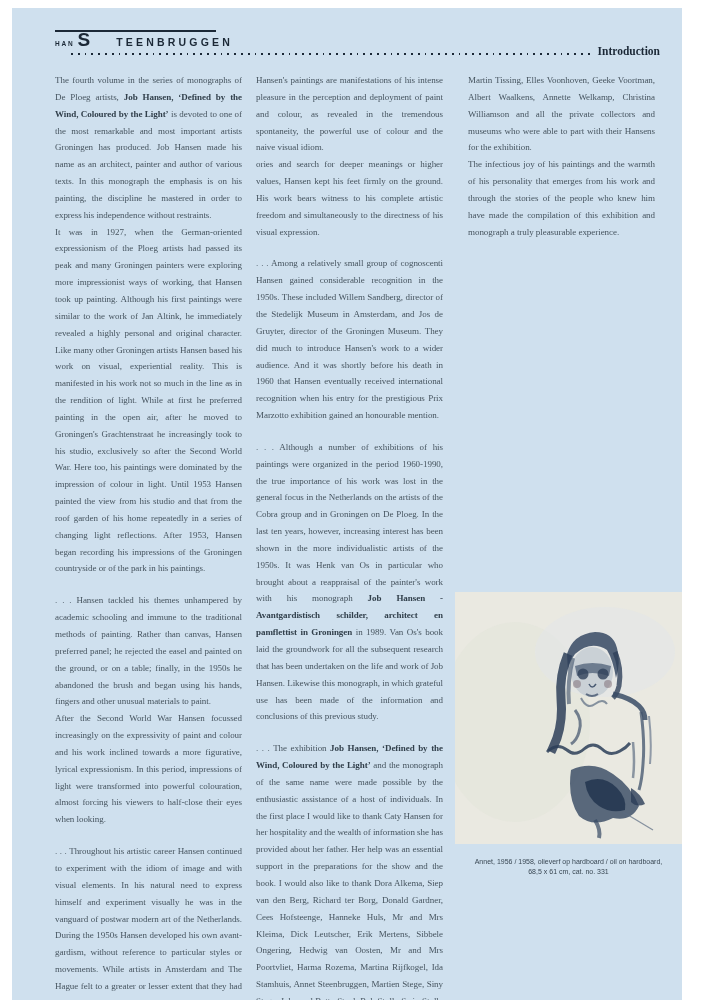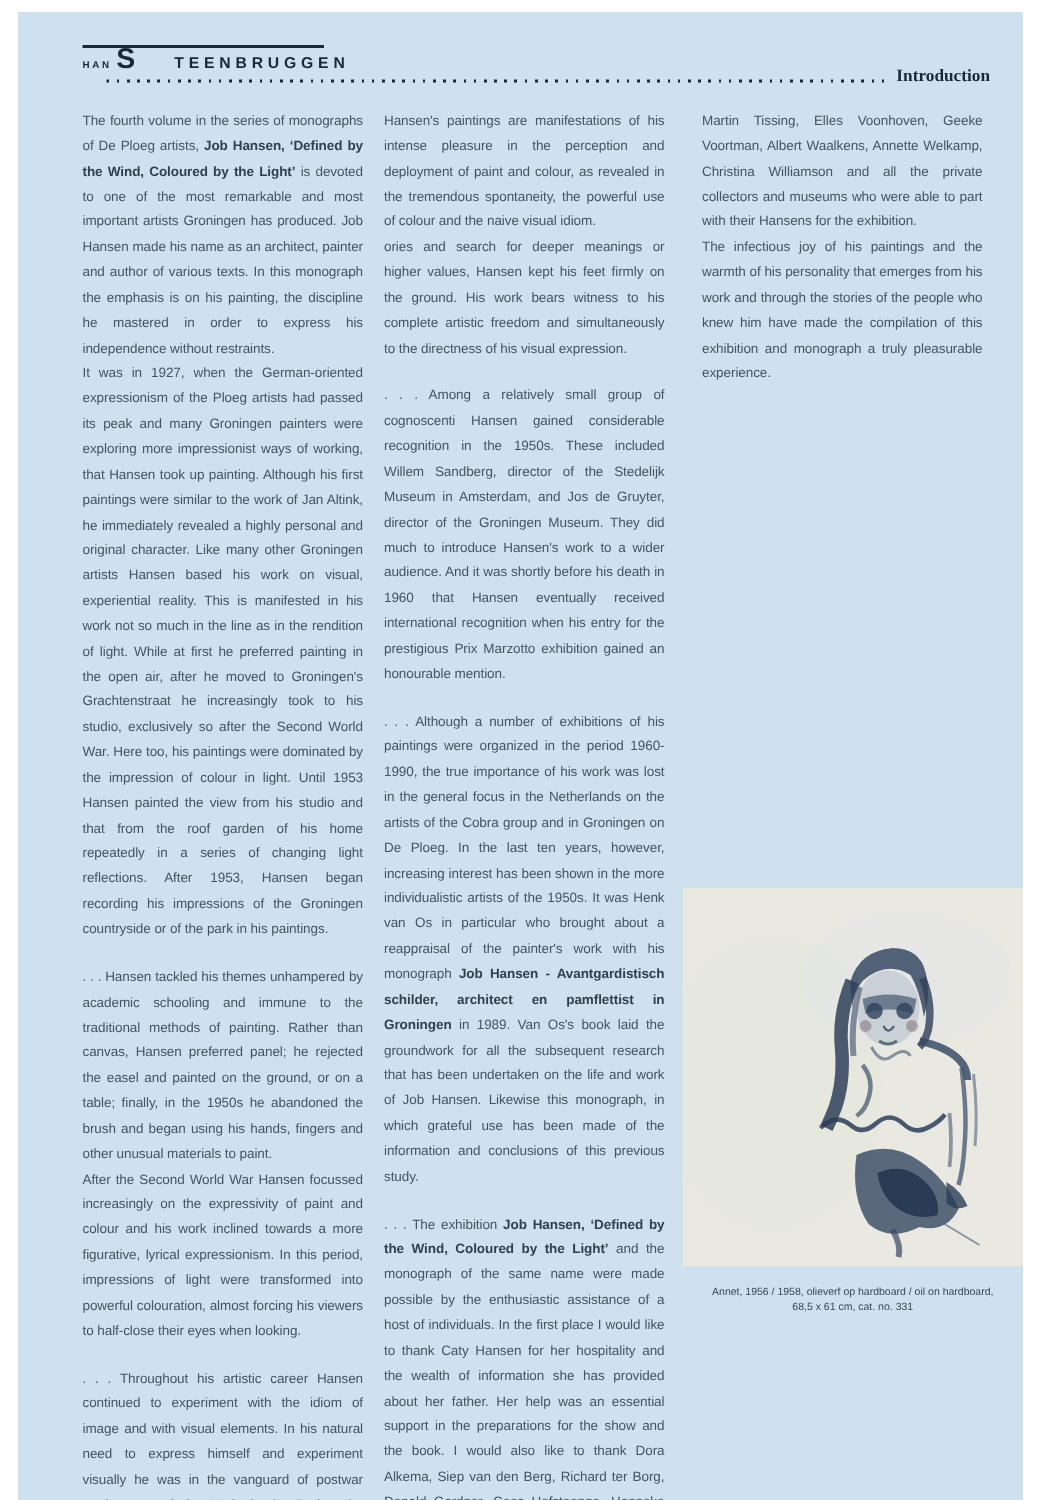--- a/index.html
+++ b/index.html
@@ -21,21 +21,21 @@
   .leader-row{position:absolute;left:59px;top:36px;width:589px;height:13px;display:flex;align-items:flex-end;}
   .dots{flex:1;height:2px;margin-bottom:2.5px;
     background-image:repeating-linear-gradient(90deg,#1b2836 0 1.8px,transparent 1.8px 6.8px);}
   .section-label{font-family:"Liberation Serif", serif;font-weight:bold;font-size:11.5px;color:#1b2836;margin-left:7px;line-height:12px;}
   
   .col{position:absolute;top:64px;width:187px;font-size:9px;line-height:16.85px;
        color:#46545f;text-align:justify;letter-spacing:-0.05px;}
   .col-1{left:43px;}
   .col-2{left:244px;}
   .col-3{left:420px;margin-left:36px;}
-  .col p{margin:0;}
+  .col p{margin:0;font-family:Liberation Serif, serif;}
   .col p.gap{margin-top:15px;}
   .b{font-weight:bold;color:#32404c;}
   
   .artwork{position:absolute;left:443px;top:584px;width:227px;height:252px;margin:0;}
   .artwork svg{display:block;width:227px;height:252px;}
   .caption{position:absolute;left:433px;top:849px;width:247px;text-align:center;
            font-size:7px;line-height:9.5px;color:#3a4854;}
   
   .band{position:absolute;left:711px;top:0;width:24px;height:1000px;
     background:linear-gradient(90deg,#1b7fd3 0 19px,#135fae 19px 24px);}

